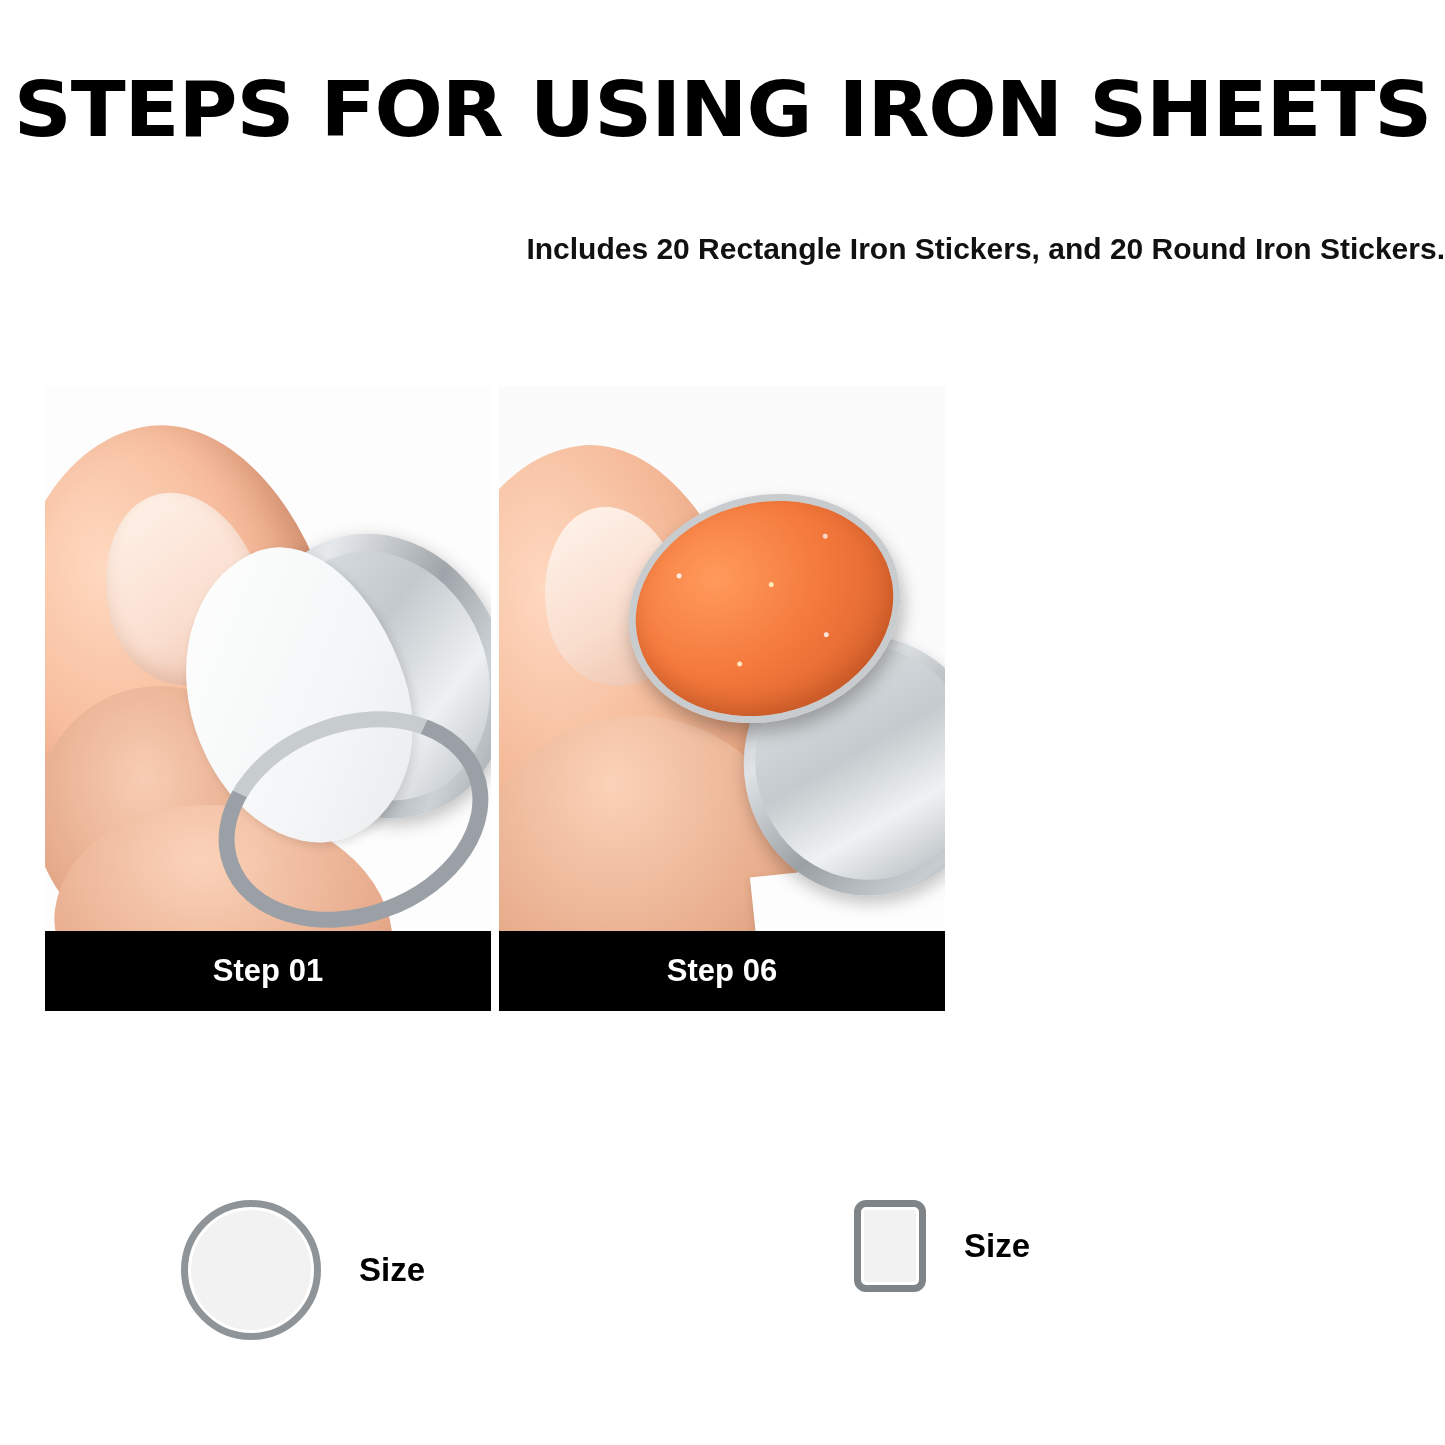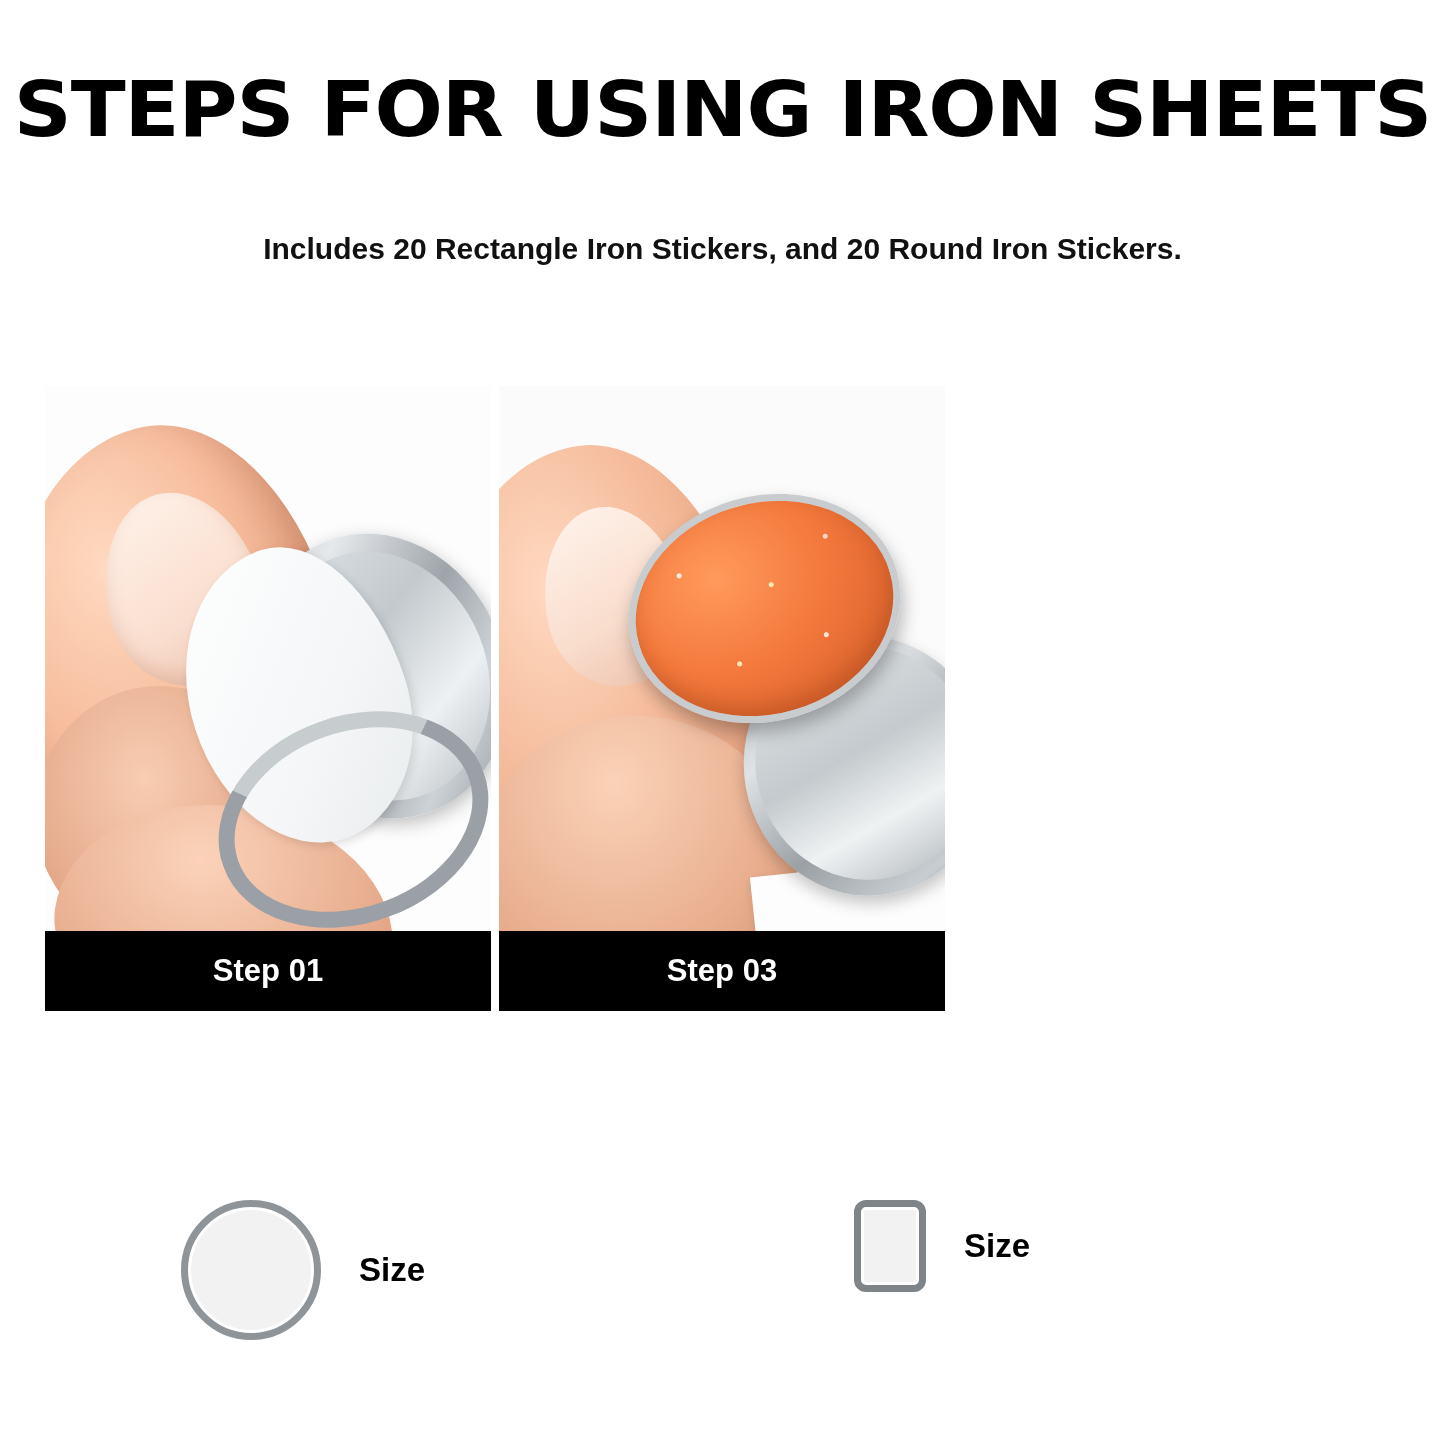--- a/index.html
+++ b/index.html
@@ -34,21 +34,21 @@
     line-height: 1.0;
     font-family: "DejaVu Sans", sans-serif;
     transform: scaleX(1.06);
   }
 
   .subtitle {
     position: absolute;
     top: 232px;
     left: 0;
     width: 1445px;
-    text-align: center;
+    text-align: right;
     font-size: 30px;
     font-weight: 600;
     color: #111111;
   }
 
   .steps {
     position: absolute;
     top: 386px;
     left: 45px;
     width: 1355px;
@@ -345,21 +345,21 @@
         <div class="p2-bg"></div>
         <div class="p2-hand"></div>
         <div class="p2-nail"></div>
         <div class="p2-hand2"></div>
         <div class="p2-paper"></div>
         <div class="p2-silver">
           <div class="p2-silver-face"></div>
         </div>
         <div class="p2-orange"></div>
       </div>
-      <div class="caption">Step 03</div>
+      <div class="caption">Step 06</div>
     </div>
 
 
   </div>
 
   <div class="legend">
 
     <div class="legend-item round">
       <div class="swatch-round"></div>
       <div class="legend-text">

